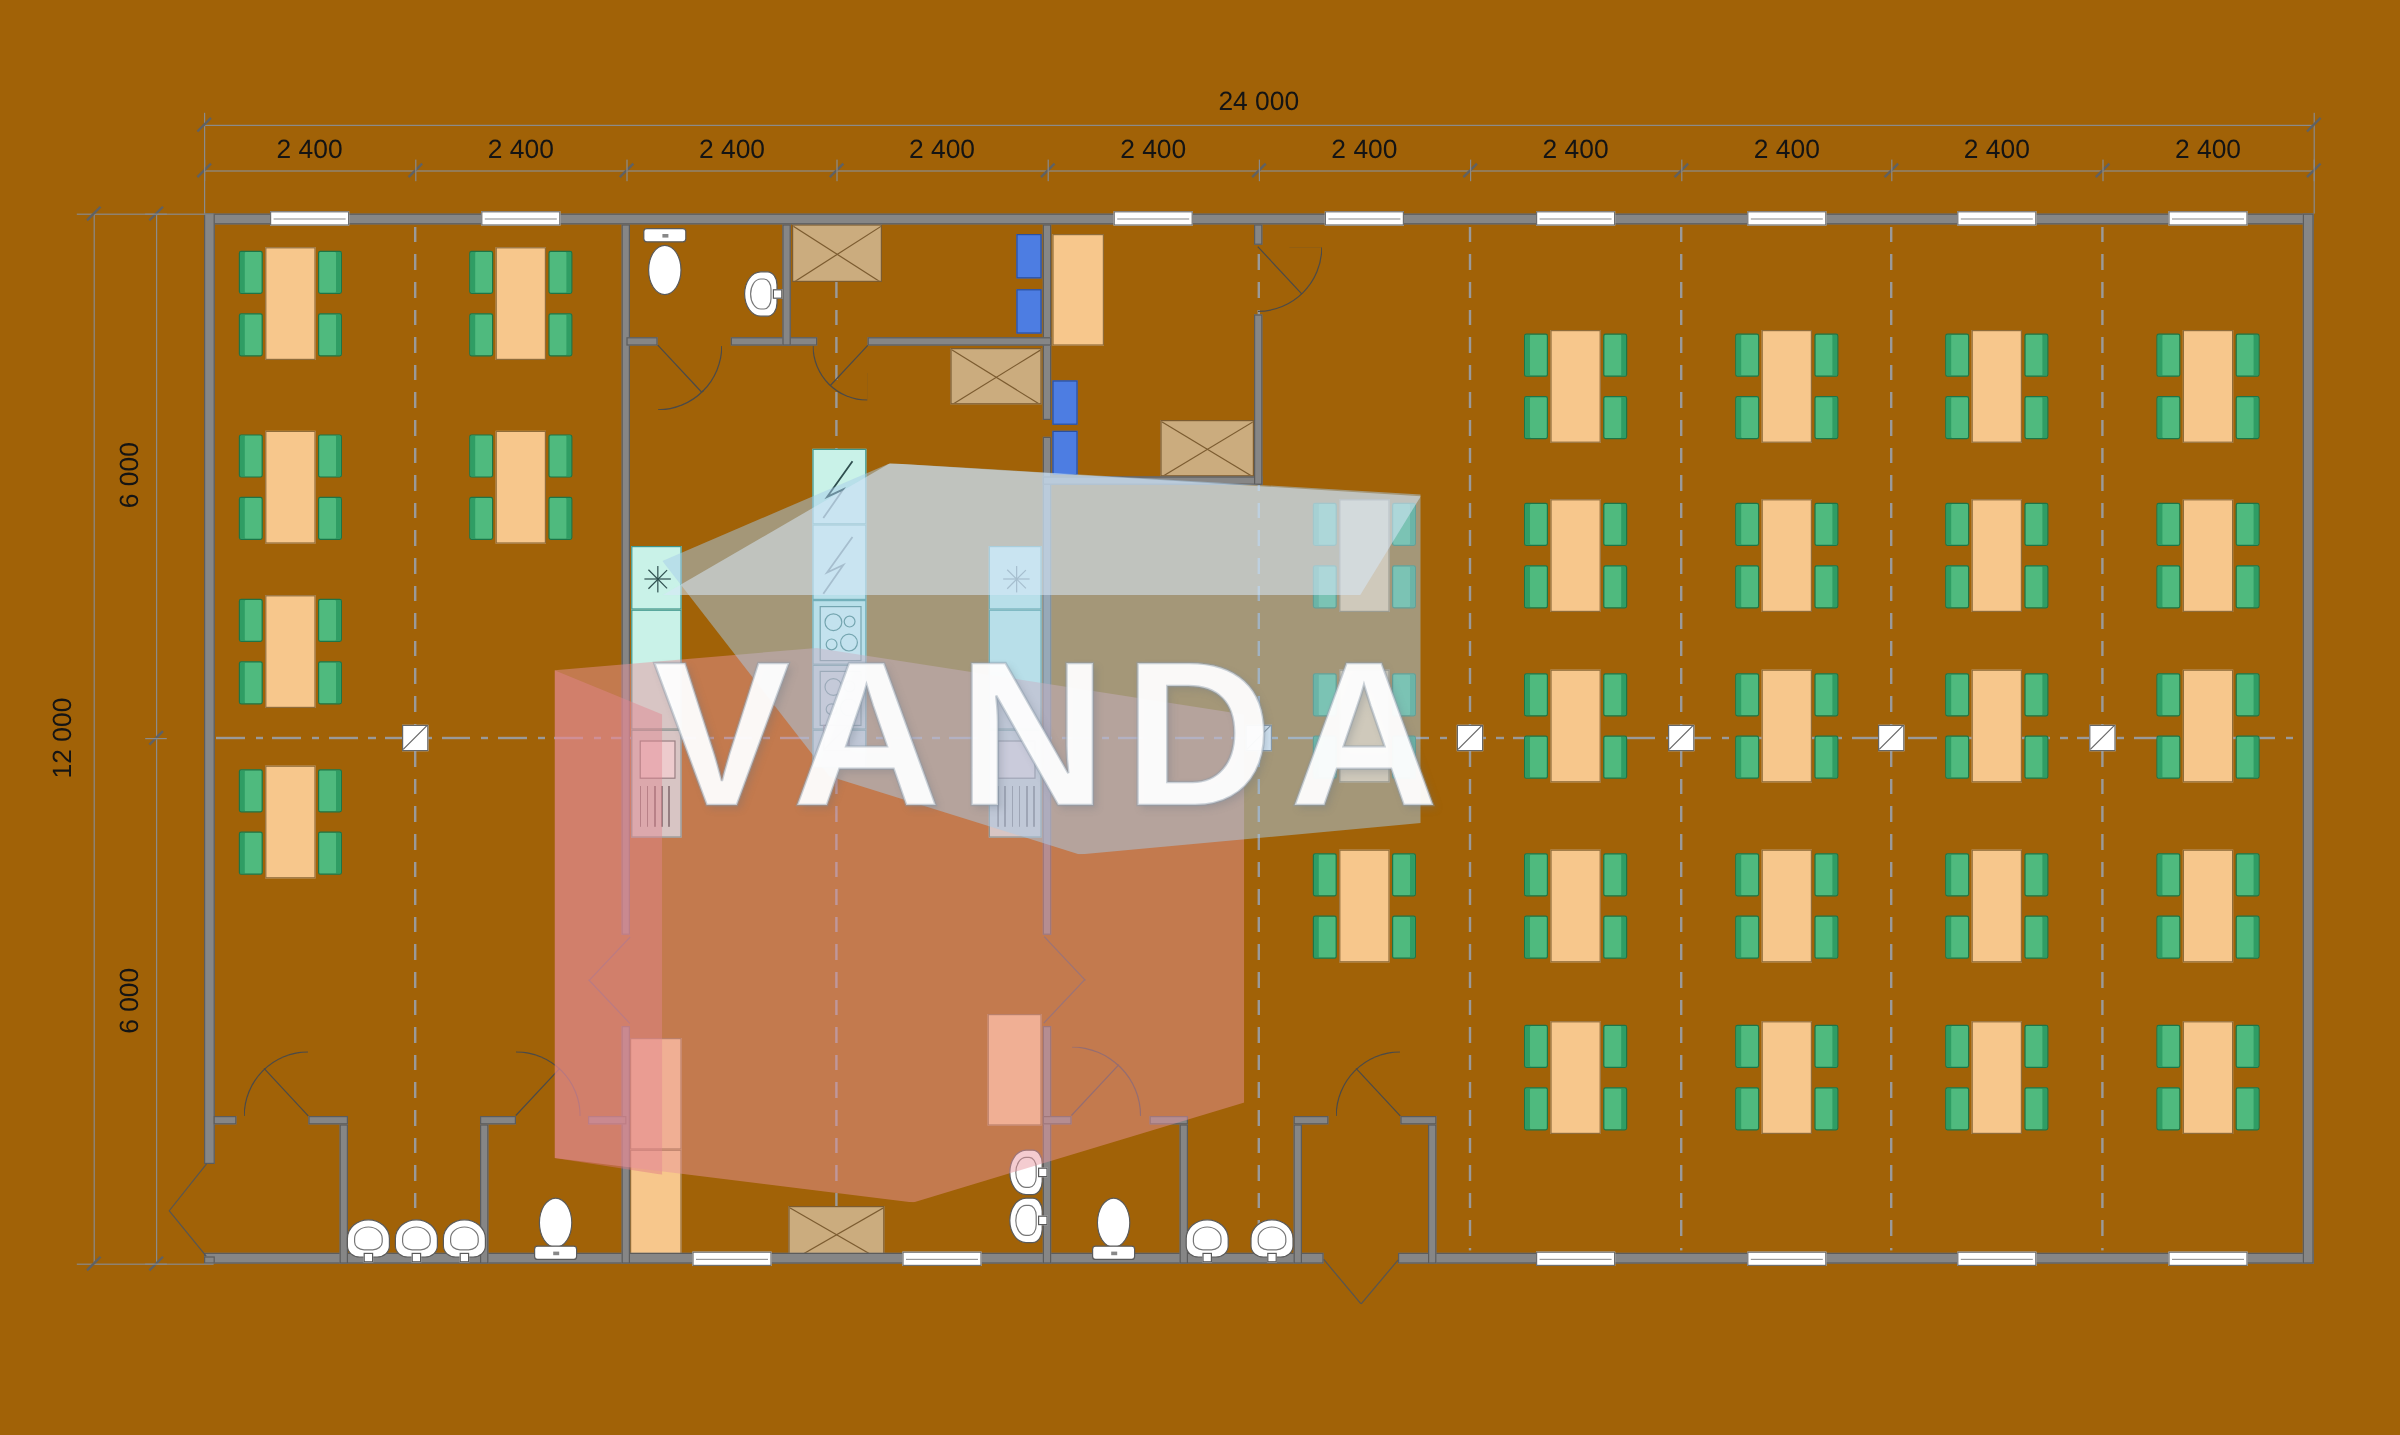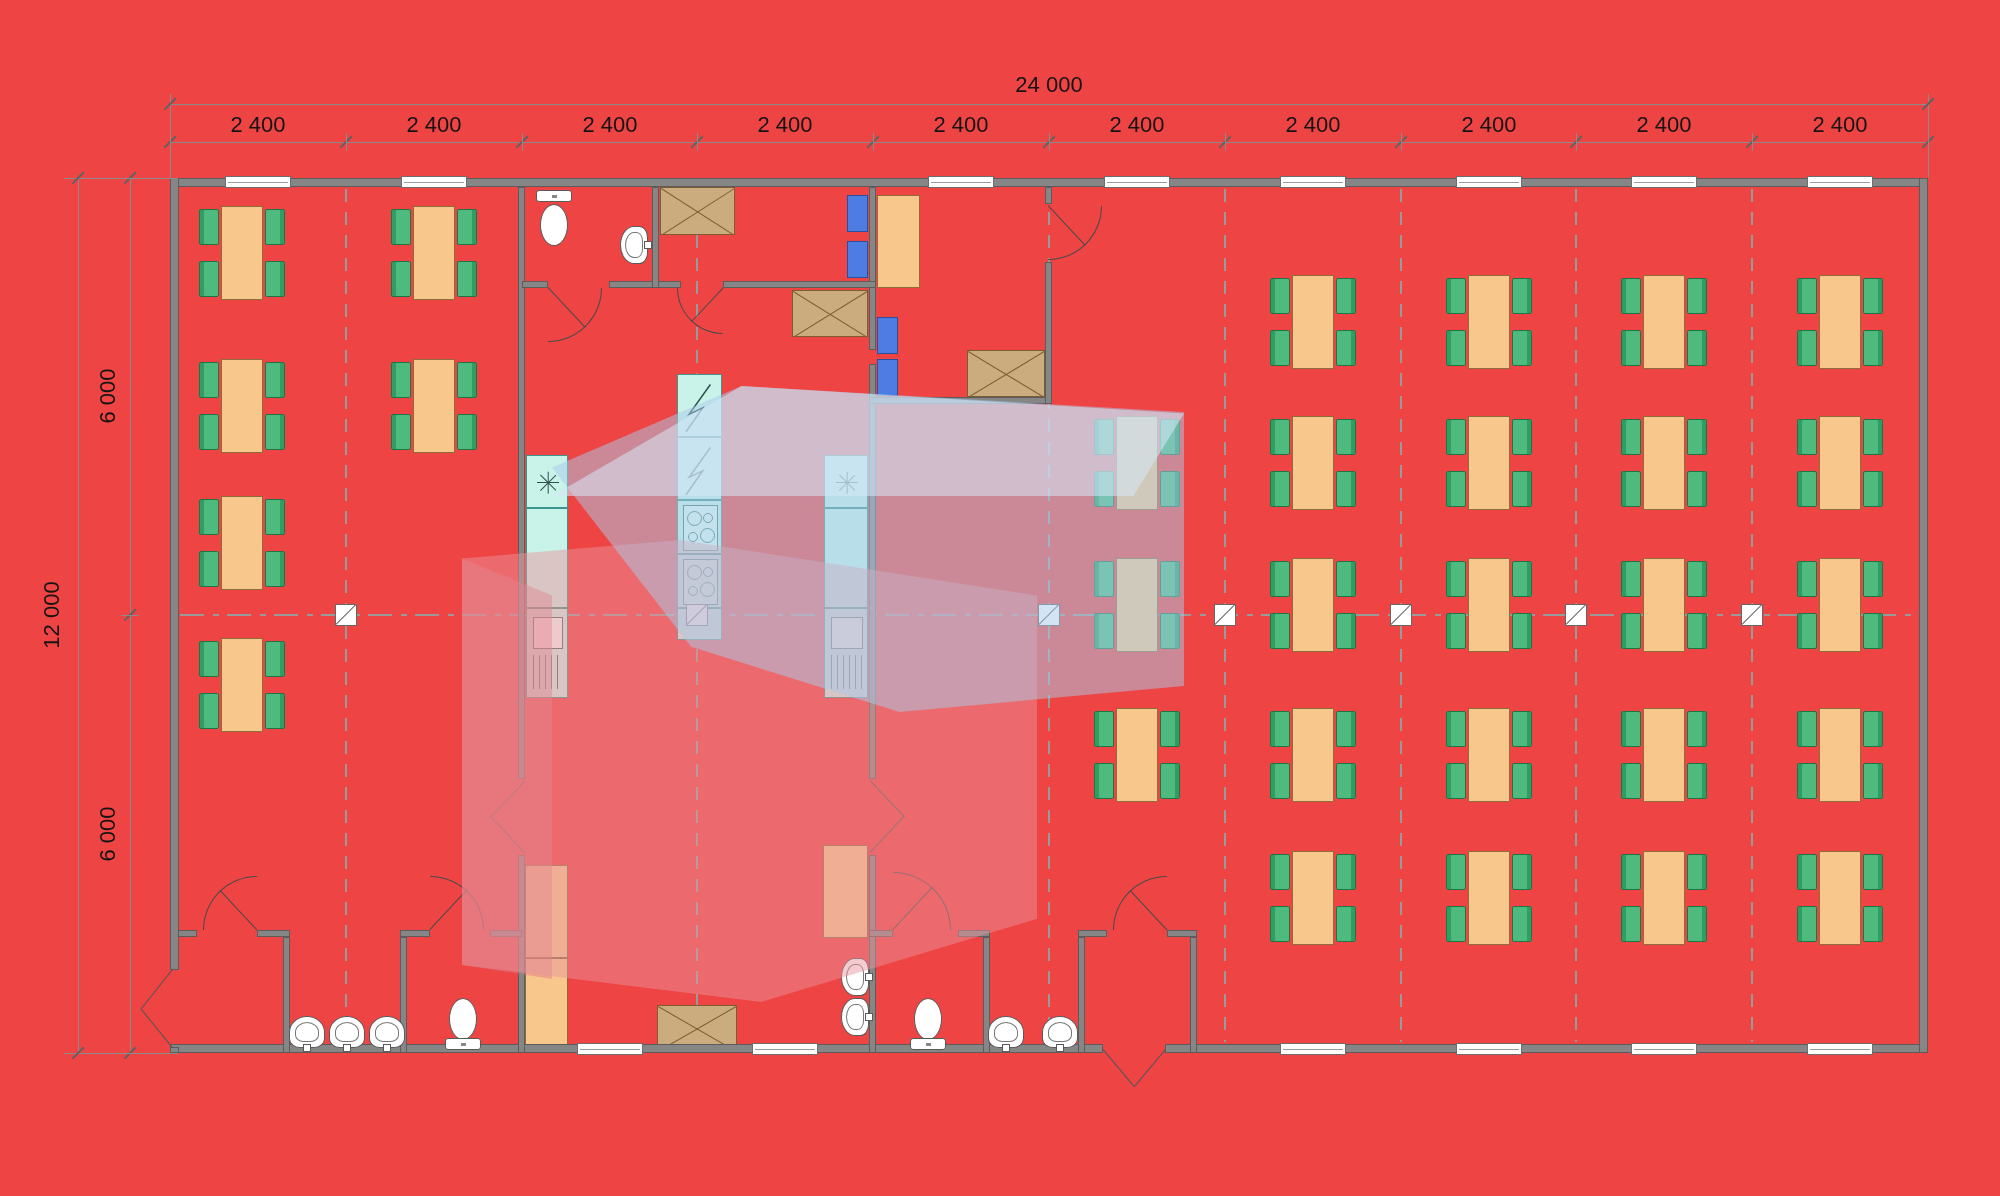--- a/index.html
+++ b/index.html
@@ -1,16 +1,16 @@
 <!DOCTYPE html>
 <html><head>
 <meta charset="utf-8">
 <style>
   html,body{margin:0;padding:0;background:#fff}
-  #plan{position:relative;width:2000px;height:1196px;background:#ef4444;font-family:"Liberation Sans",sans-serif;overflow:hidden}
+  #plan{position:relative;width:2000px;height:1196px;background:#a16207;font-family:"Liberation Sans",sans-serif;overflow:hidden}
   .abs{position:absolute}
   .wallx{background:#868686;border:1px solid #5c5c5c;box-sizing:border-box}
   .vdash{width:2px;background:repeating-linear-gradient(180deg,#9a9a9a 0 13px,transparent 13px 23px)}
   .hdash{height:2px;background:repeating-linear-gradient(90deg,#9a9a9a 0 24px,transparent 24px 33px,#9a9a9a 33px 39px,transparent 39px 47px)}
   .tbl{background:#f7c78c;border:1.4px solid #8f6c3a;box-sizing:border-box}
   .chair{background:#4fba7e;border:1.4px solid #1d7547;box-sizing:border-box;border-radius:2px}
   .blue{background:#4d7de2;border:1.3px solid #2a4f9f;box-sizing:border-box}
   .xbox{background:#cbac7e;border:1.4px solid #7c5c31;box-sizing:border-box;overflow:hidden}
   .teal{background:#c9f2e8;border:1.4px solid #3e958b;box-sizing:border-box}
   .win{background:#fff;border:1.6px solid #6e6e6e;box-sizing:border-box}
@@ -466,14 +466,15 @@
     <div class="abs thin" style="left: 121px; top: 615px; width: 18px; height: 1px;"></div>
     <div class="abs dline" style="left: 122px; top: 1052.2px; width: 16px; height: 1.6px; transform: rotate(-45deg);"></div>
     <div class="abs thin" style="left: 121px; top: 1053px; width: 18px; height: 1px;"></div>
     <div class="abs dimtext" style="left: 108px; top: 396px; transform: translate(-50%, -50%) rotate(-90deg);">6 000</div>
     <div class="abs dimtext" style="left: 108px; top: 834px; transform: translate(-50%, -50%) rotate(-90deg);">6 000</div>
     <div class="abs wm" style="left:0;top:0;width:2000px;height:1196px">
     <div class="abs" id="wm-red-side" style="left: 462px; top: 540px; width: 90px; height: 462px; background: rgba(222, 120, 132, 0.45); clip-path: polygon(0px 4%, 100% 12%, 100% 95%, 0px 92%);"></div>
     <div class="abs" id="wm-red" style="left: 462px; top: 540px; width: 575px; height: 462px; background: rgba(232, 148, 156, 0.48); clip-path: polygon(0px 4%, 38% 0px, 100% 12%, 100% 82%, 52% 100%, 0px 92%);"></div>
     <div class="abs" id="wm-blue" style="left: 552px; top: 386px; width: 632px; height: 326px; background: rgba(168, 203, 233, 0.5); clip-path: polygon(0px 25%, 30% 0px, 100% 8%, 100% 92%, 55% 100%, 22% 80%);"></div>
     <div class="abs" id="wm-blue-top" style="left: 552px; top: 386px; width: 632px; height: 110px; background: rgba(215, 232, 248, 0.55); clip-path: polygon(0px 100%, 30% 0px, 100% 25%, 92% 100%);"></div>
+    <div class="abs wmtext" style="left:544px;top:526px">VANDA</div>
   </div>
 </div>
 
 </body></html>

